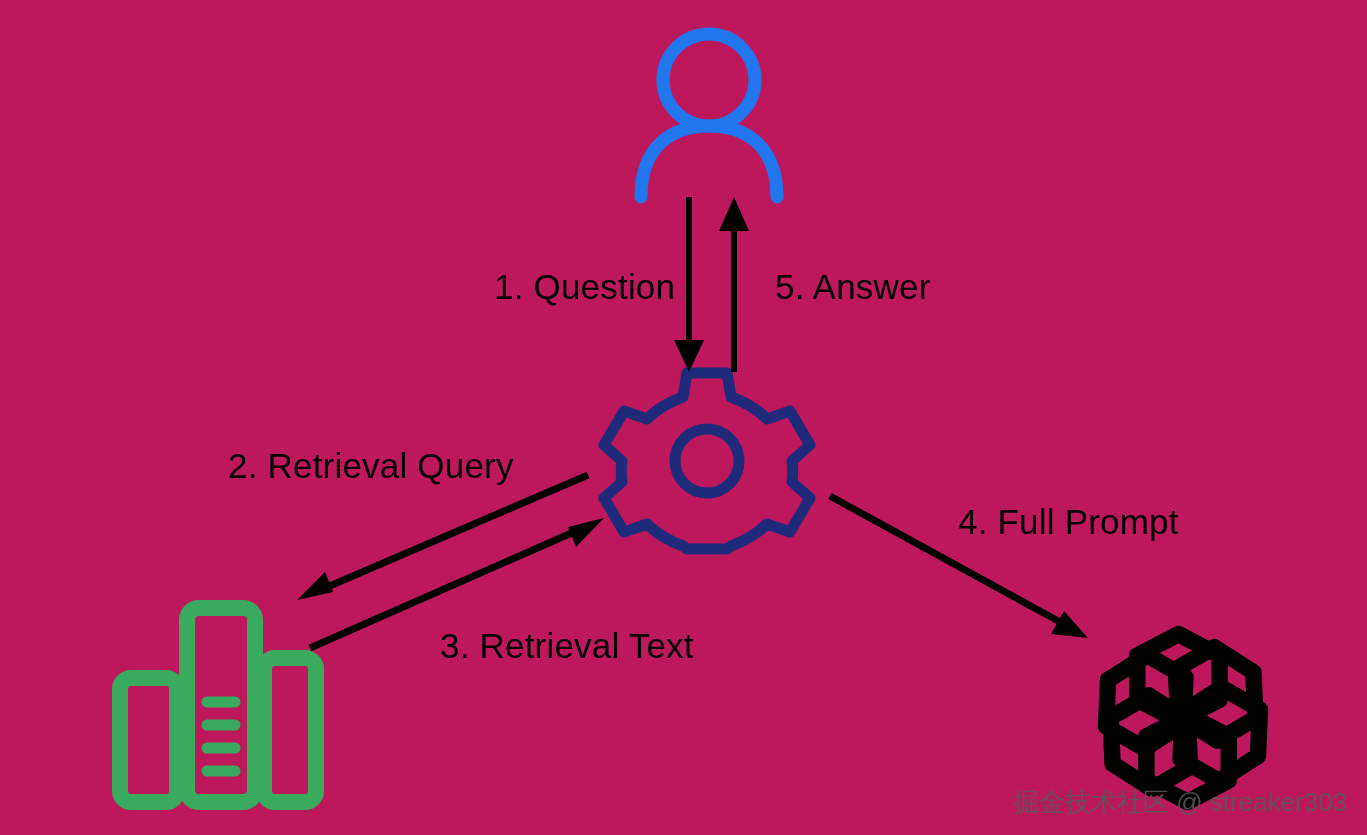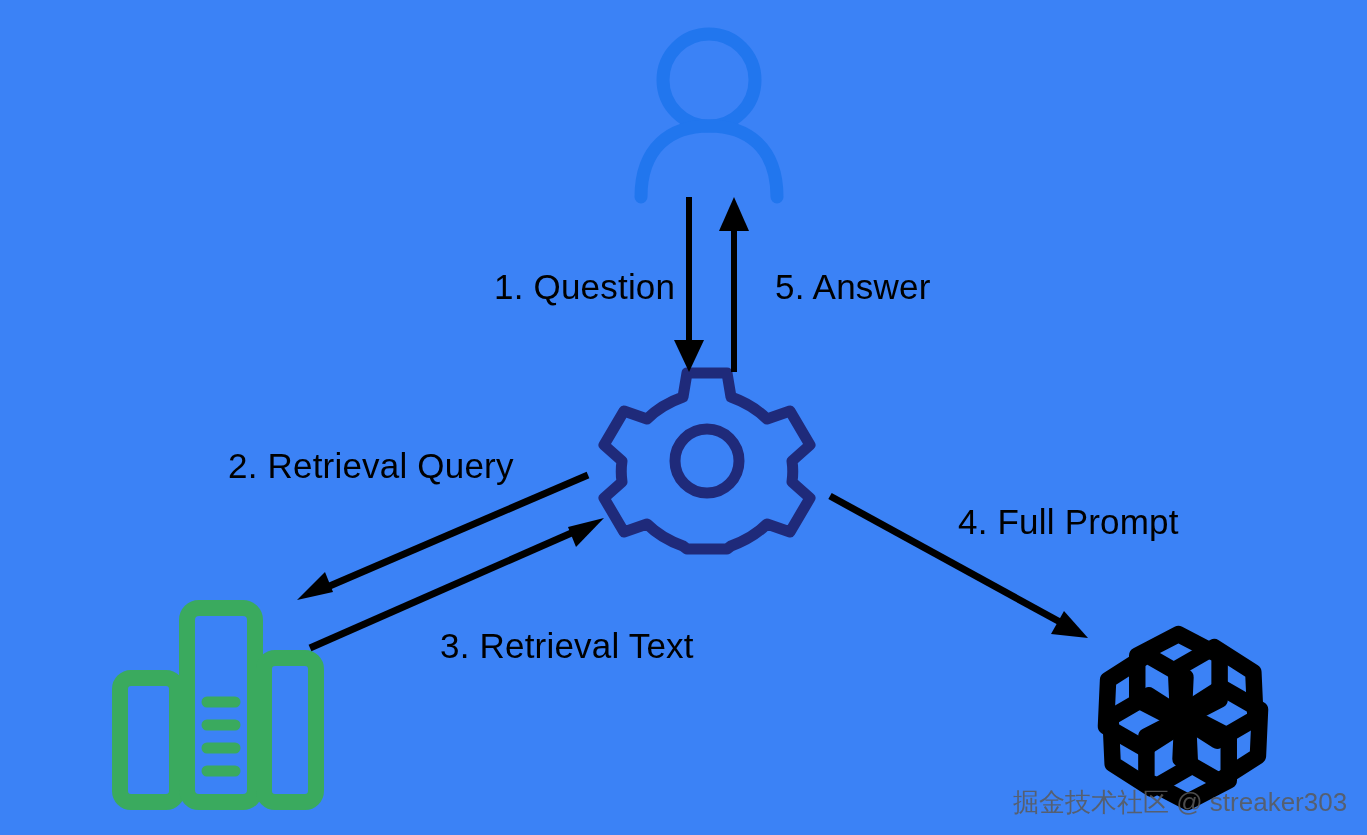--- a/index.html
+++ b/index.html
@@ -11,21 +11,21 @@
   body {
     width: 1367px;
     height: 835px;
     overflow: hidden;
     font-family: "Liberation Sans", sans-serif;
   }
   #diagram-root {
     position: relative;
     width: 1367px;
     height: 835px;
-    background: #3b82f6;
+    background: #be185d;
   }
   #diagram-svg {
     position: absolute;
     top: 0;
     left: 0;
     width: 1367px;
     height: 835px;
   }
   .flow-label {
     font-family: "Liberation Sans", sans-serif;

